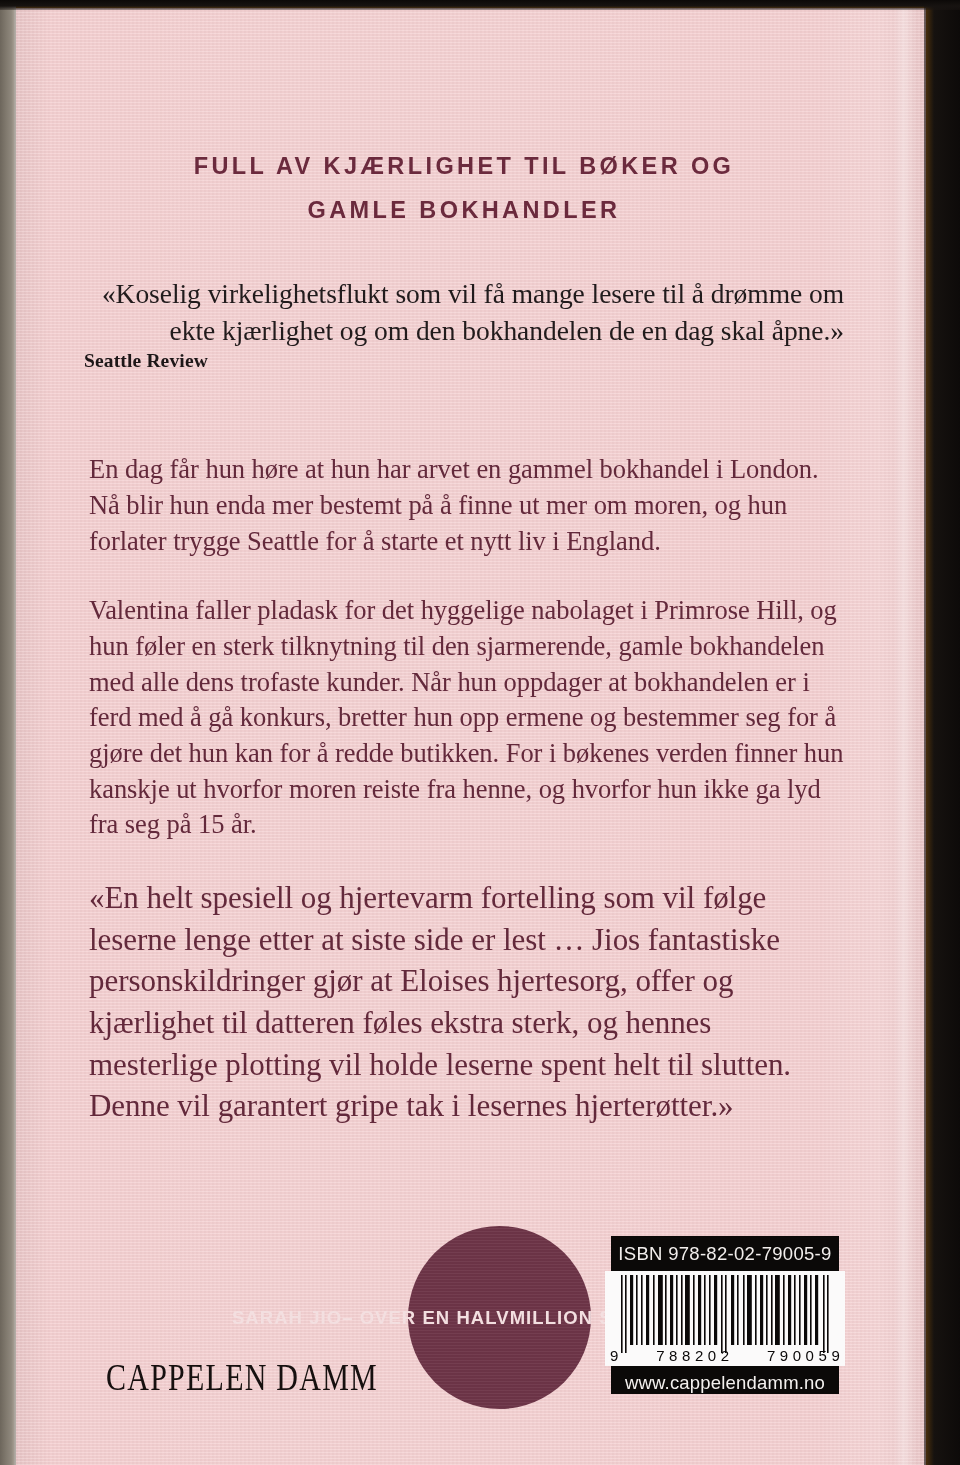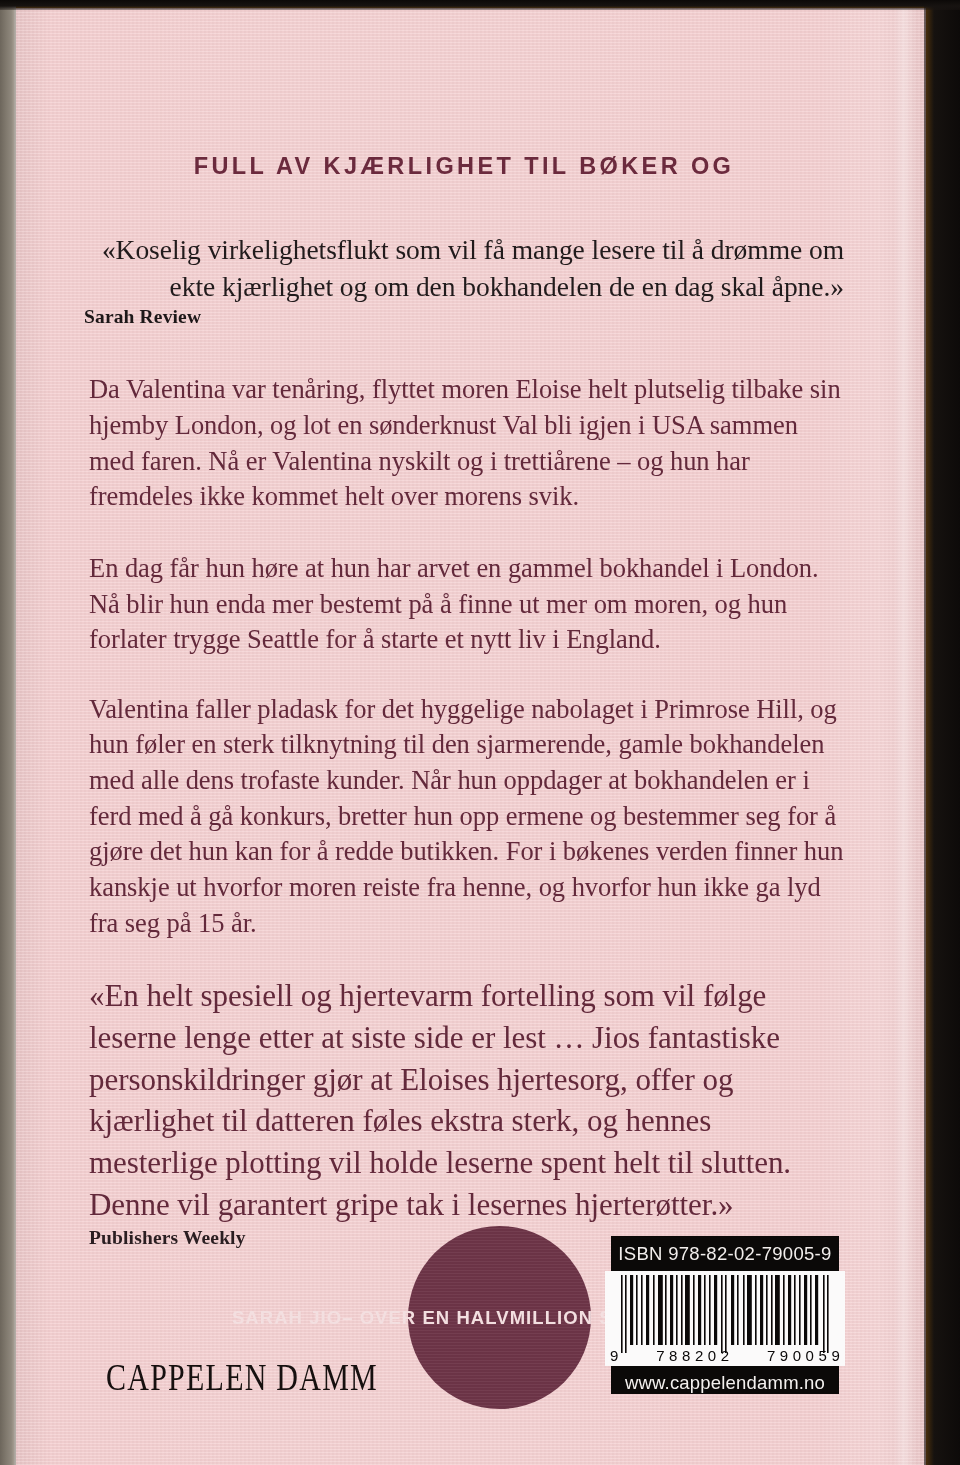--- a/index.html
+++ b/index.html
@@ -256,41 +256,40 @@
 <body>
 
 <div class="scan">
 
   <div class="cover">
 
     <div class="content">
 
       <h1 class="headline">
         <span class="hl-line">Full av kjærlighet til bøker og</span>
+        <span class="hl-line">gamle bokhandler</span>
       </h1>
 
       <p class="quote-top">«Koselig virkelighetsflukt som vil få mange lesere til å drømme om ekte kjærlighet og om den bokhandelen de en dag skal åpne.»</p>
-      <p class="source">Sarah Review</p>
+      <p class="source">Seattle Review</p>
 
       <div class="gap-a"></div>
 
-      <p class="body-par indent">Da Valentina var tenåring, flyttet moren Eloise helt plutselig tilbake sin hjemby London, og lot en sønderknust Val bli igjen i USA sammen med faren. Nå er Valentina nyskilt og i trettiårene – og hun har fremdeles ikke kommet helt over morens svik.</p>
 
       <div class="gap-b"></div>
 
       <p class="body-par indent">En dag får hun høre at hun har arvet en gammel bokhandel i London. Nå blir hun enda mer bestemt på å finne ut mer om moren, og hun forlater trygge Seattle for å starte et nytt liv i England.</p>
 
       <div class="gap-c"></div>
 
       <p class="body-par indent">Valentina faller pladask for det hyggelige nabolaget i Primrose Hill, og hun føler en sterk tilknytning til den sjarmerende, gamle bokhandelen med alle dens trofaste kunder. Når hun oppdager at bokhandelen er i ferd med å gå konkurs, bretter hun opp ermene og bestemmer seg for å gjøre det hun kan for å redde butikken. For i bøkenes verden finner hun kanskje ut hvorfor moren reiste fra henne, og hvorfor hun ikke ga lyd fra seg på 15 år.</p>
 
       <div class="gap-d"></div>
 
       <p class="quote-bottom indent">«En helt spesiell og hjertevarm fortelling som vil følge leserne lenge etter at siste side er lest … Jios fantastiske personskildringer gjør at Eloises hjertesorg, offer og kjærlighet til datteren føles ekstra sterk, og hennes mesterlige plotting vil holde leserne spent helt til slutten. Denne vil garantert gripe tak i lesernes hjerterøtter.»</p>
-      <p class="source-2 indent">Publishers Weekly</p>
 
     </div>
 
     <div class="badge">
       <span class="badge-line">Sarah Jio</span>
       <span class="badge-line">– over en halv</span>
       <span class="badge-line">million solgte</span>
       <span class="badge-line">i Norge</span>
     </div>
 

